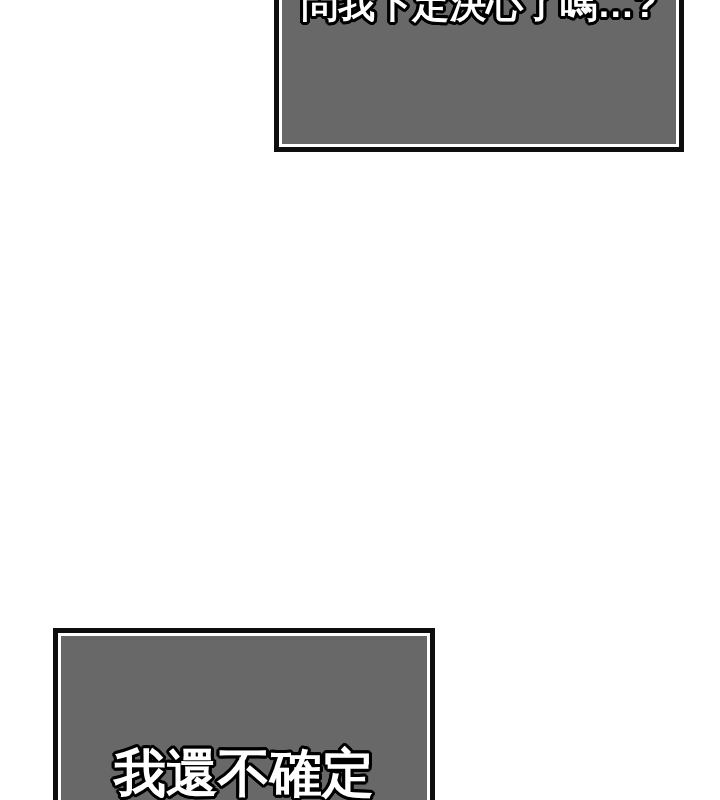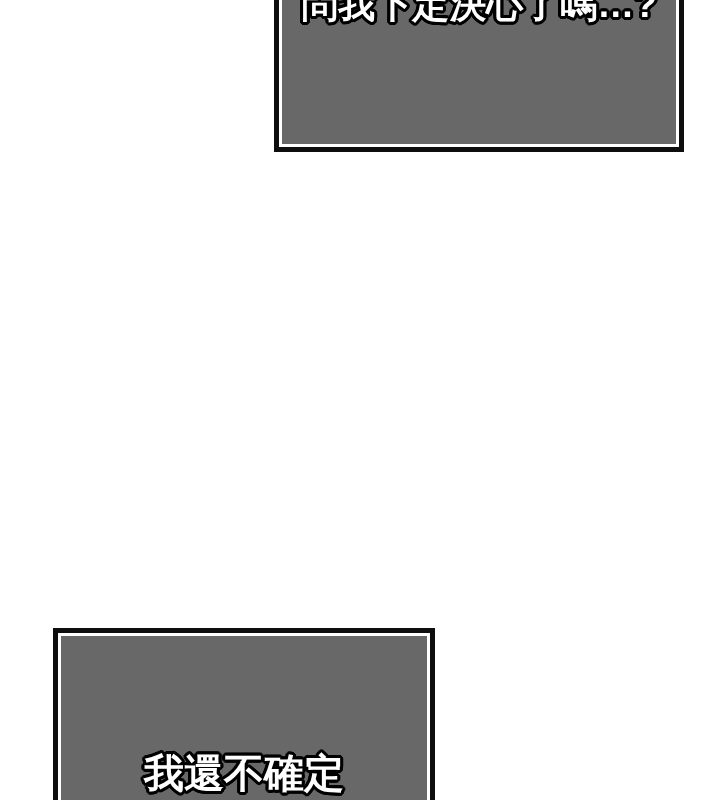--- a/index.html
+++ b/index.html
@@ -59,22 +59,21 @@
       -2px -2px 0 #000, 2px -2px 0 #000, -2px 2px 0 #000, 2px 2px 0 #000,
       -3px -1px 0 #000, 3px 1px 0 #000, -1px -3px 0 #000, 1px 3px 0 #000,
       -3px 1px 0 #000, 3px -1px 0 #000, 1px -3px 0 #000, -1px 3px 0 #000;
   }
   .caption-text-top {
     top: 43px;           
     font-size: 37px;
   }
   .caption-text-bottom {
     top: 113px;          
-    font-size: 40px;
-    margin-top: 6px;
+    font-size: 52px;
   }
 </style>
 </head>
 <body>
 
 <div class="page">
 
   <div class="caption-box caption-box-top">
     <div class="caption-text caption-text-top">問我下定決心了嗎…?</div>
   </div>

